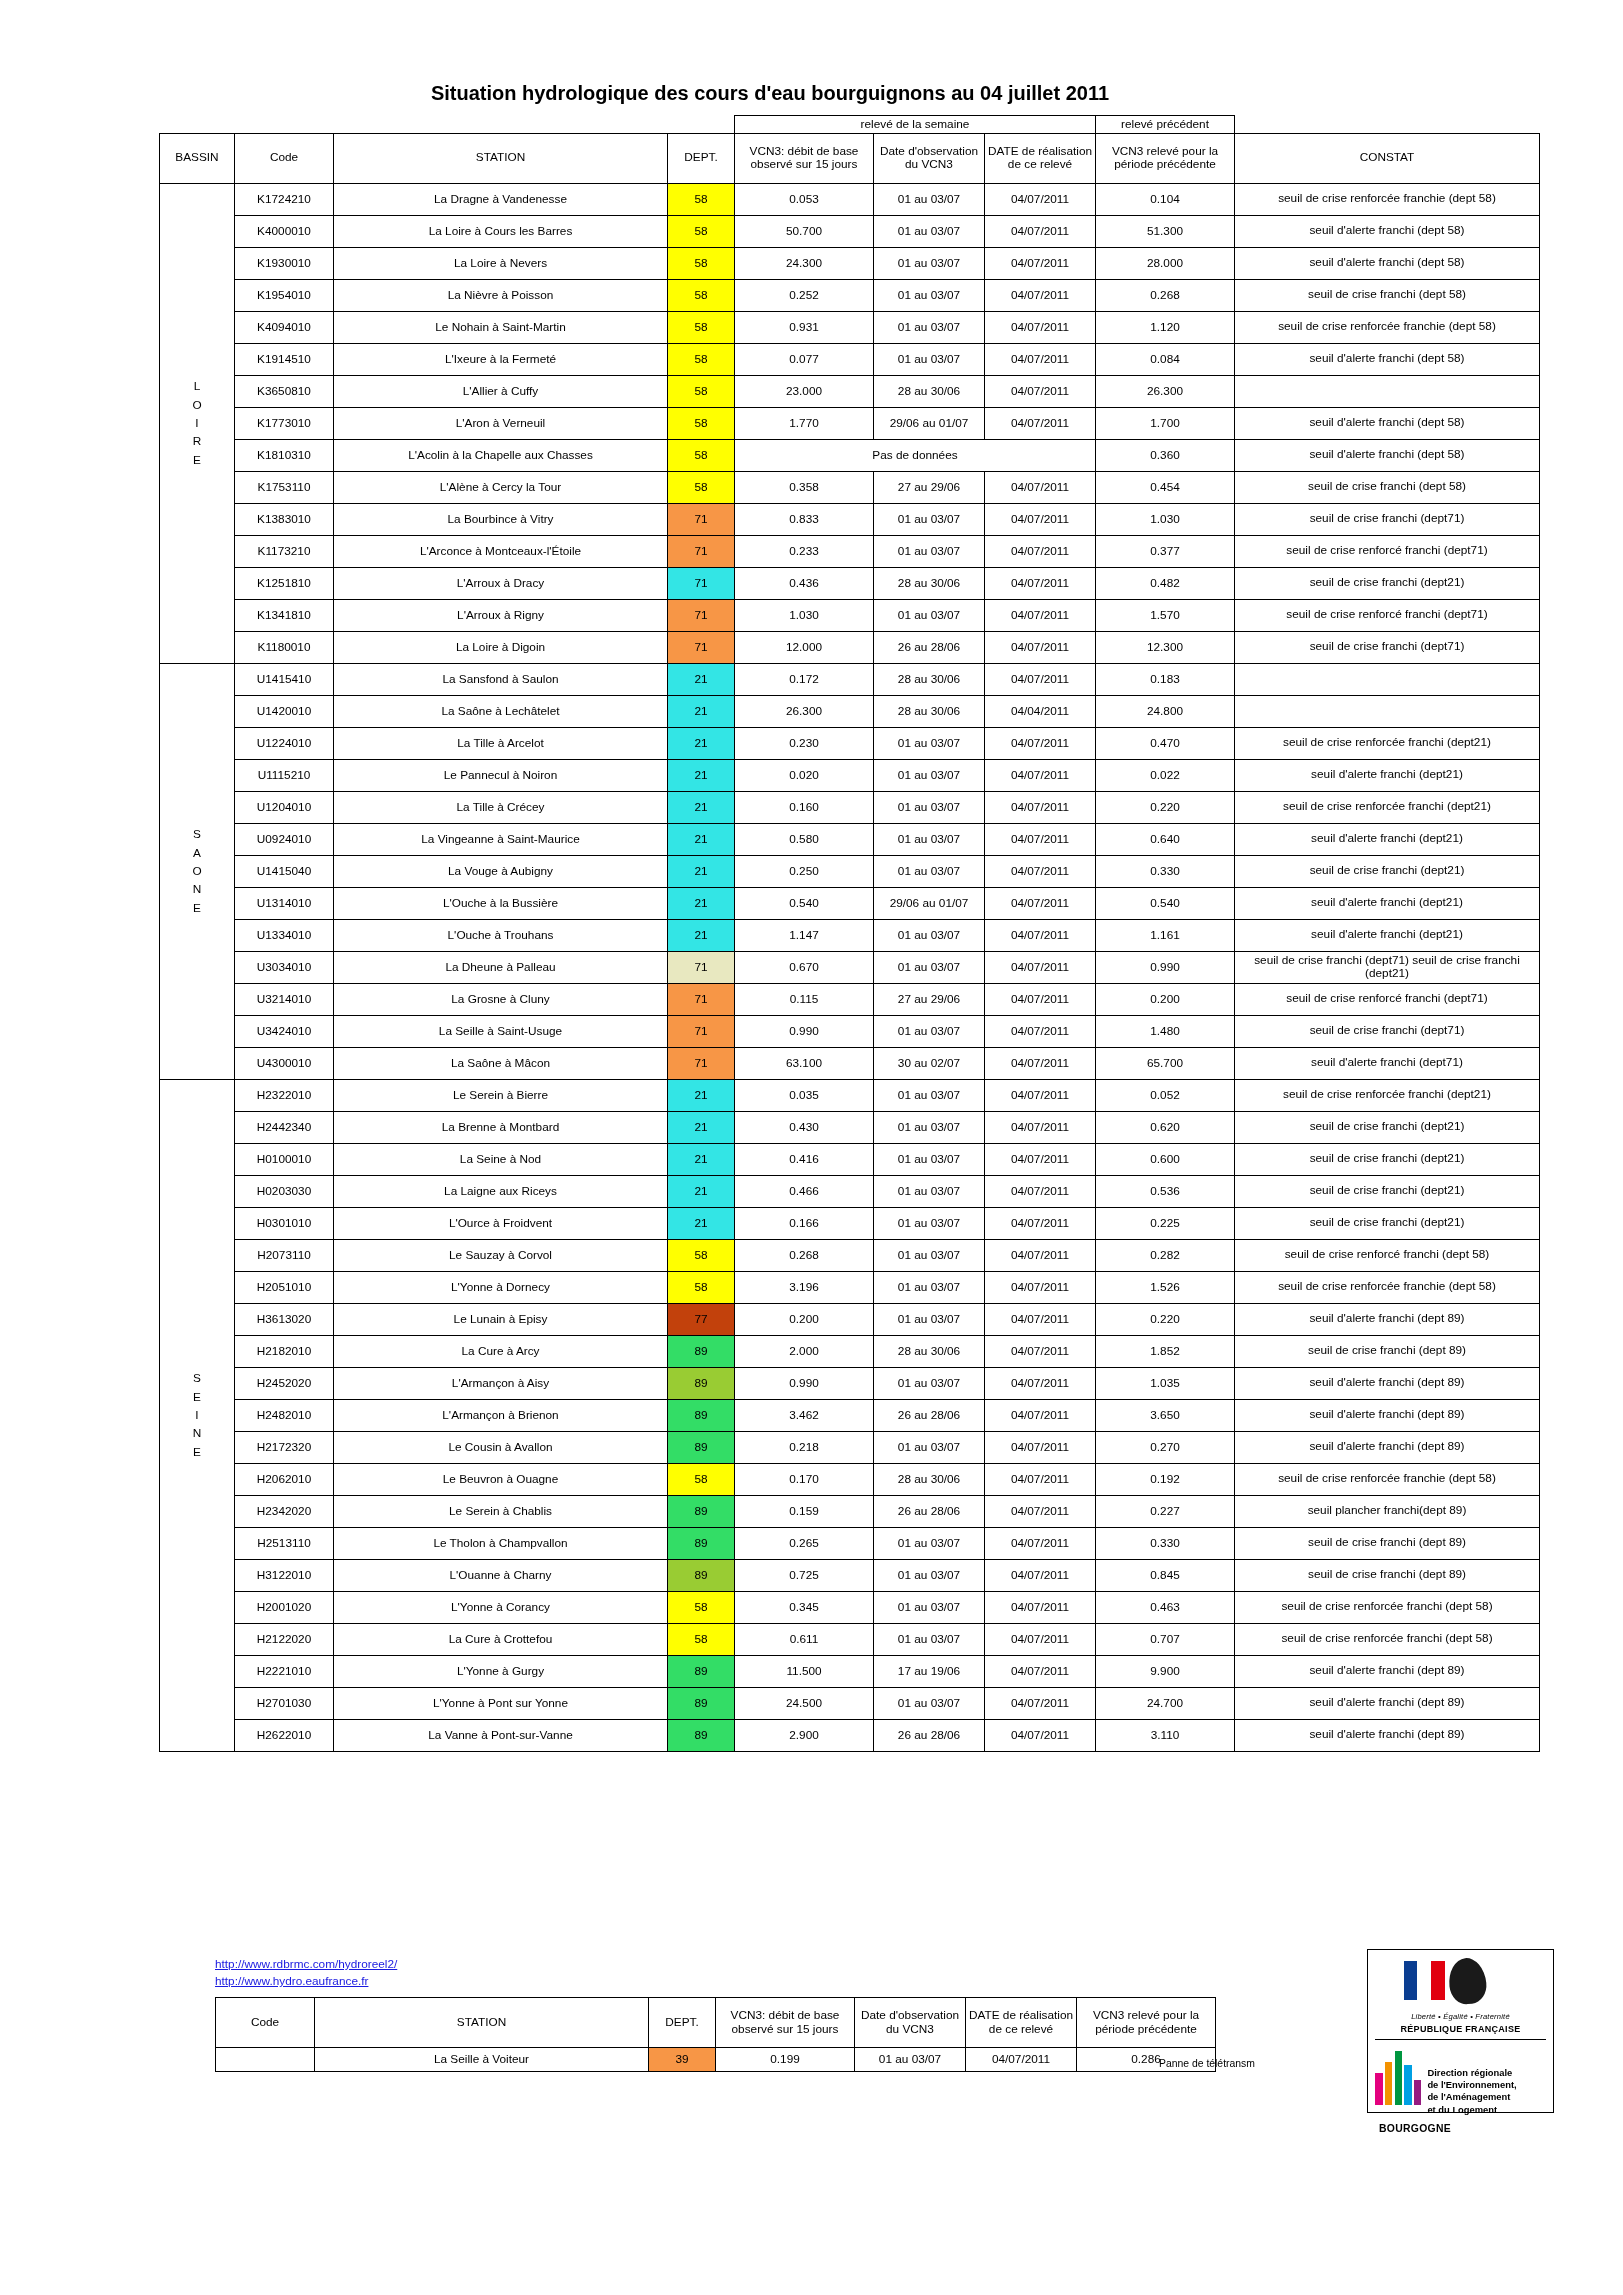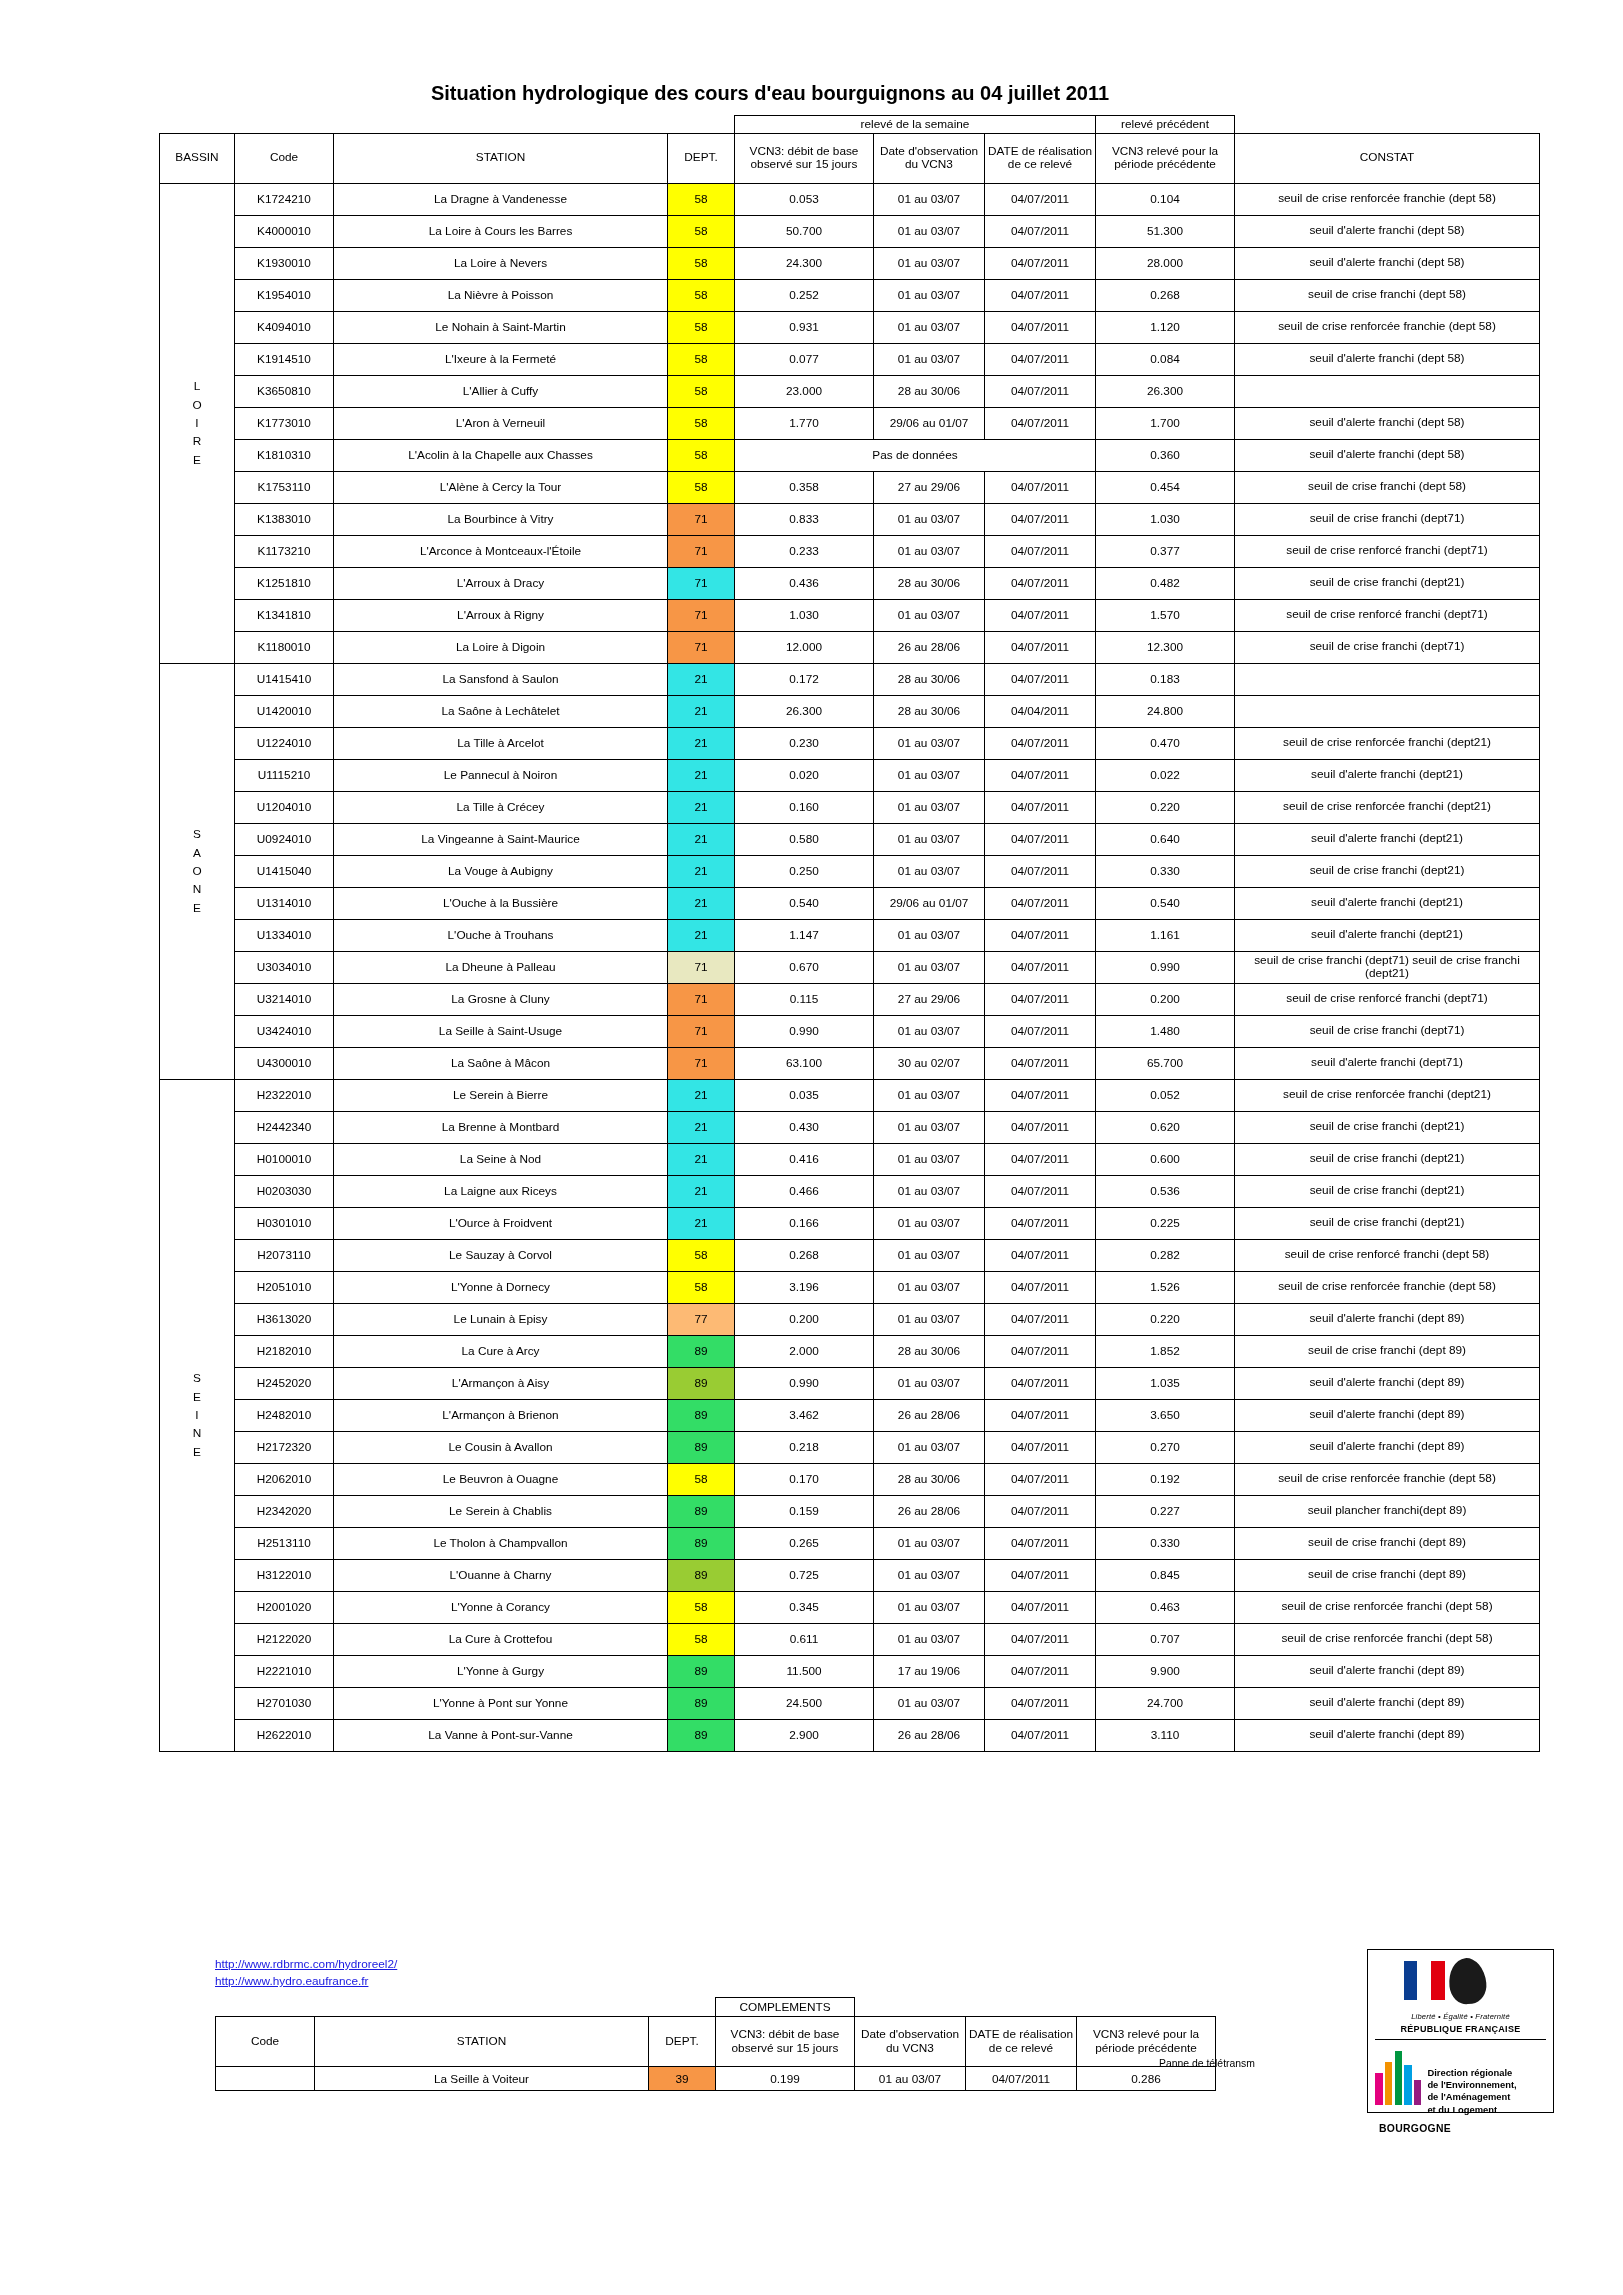--- a/index.html
+++ b/index.html
@@ -626,21 +626,21 @@
             <td class="dept-cell" style="background:#ffff00;">58</td>
             <td class="vcn3-cell">3.196</td>
             <td class="date-cell">01 au 03/07</td>
             <td class="date-cell">04/07/2011</td>
             <td class="vcn3-cell">1.526</td>
             <td class="constat-cell">seuil de crise renforcée franchie (dept 58)</td>
           </tr>
           <tr class="row-h">
             <td class="code-cell">H3613020</td>
             <td class="station-cell">Le Lunain à Episy</td>
-            <td class="dept-cell" style="background:#fdba74;">77</td>
+            <td class="dept-cell" style="background:#c2410c;">77</td>
             <td class="vcn3-cell">0.200</td>
             <td class="date-cell">01 au 03/07</td>
             <td class="date-cell">04/07/2011</td>
             <td class="vcn3-cell">0.220</td>
             <td class="constat-cell">seuil d'alerte franchi (dept 89)</td>
           </tr>
           <tr class="row-h">
             <td class="code-cell">H2182010</td>
             <td class="station-cell">La Cure à Arcy</td>
             <td class="dept-cell" style="background:#33dd66;">89</td>
@@ -784,29 +784,20 @@
       <colgroup>
         <col style="width:99px">
           <col style="width:334px">
           <col style="width:67px">
         <col style="width:139px">
           <col style="width:111px">
           <col style="width:111px">
           <col style="width:139px">
       </colgroup>
       <thead>
-        <tr style="height:19.4px">
-          <td class="noborder-cell"></td>
-          <td class="noborder-cell"></td>
-          <td class="noborder-cell"></td>
-          <td class="compl-title">COMPLEMENTS</td>
-          <td class="noborder-cell"></td>
-          <td class="noborder-cell"></td>
-          <td class="noborder-cell"></td>
-        </tr>
         <tr style="height:50px">
           <th class="hdr-small">Code</th>
           <th class="hdr-small">STATION</th>
           <th class="hdr-small">DEPT.</th>
           <th class="hdr-small">VCN3: débit de base observé sur 15 jours</th>
           <th class="hdr-small">Date d'observation du VCN3</th>
           <th class="hdr-small">DATE de réalisation de ce relevé</th>
           <th class="hdr-small">VCN3 relevé pour la période précédente</th>
         </tr>
       </thead>

